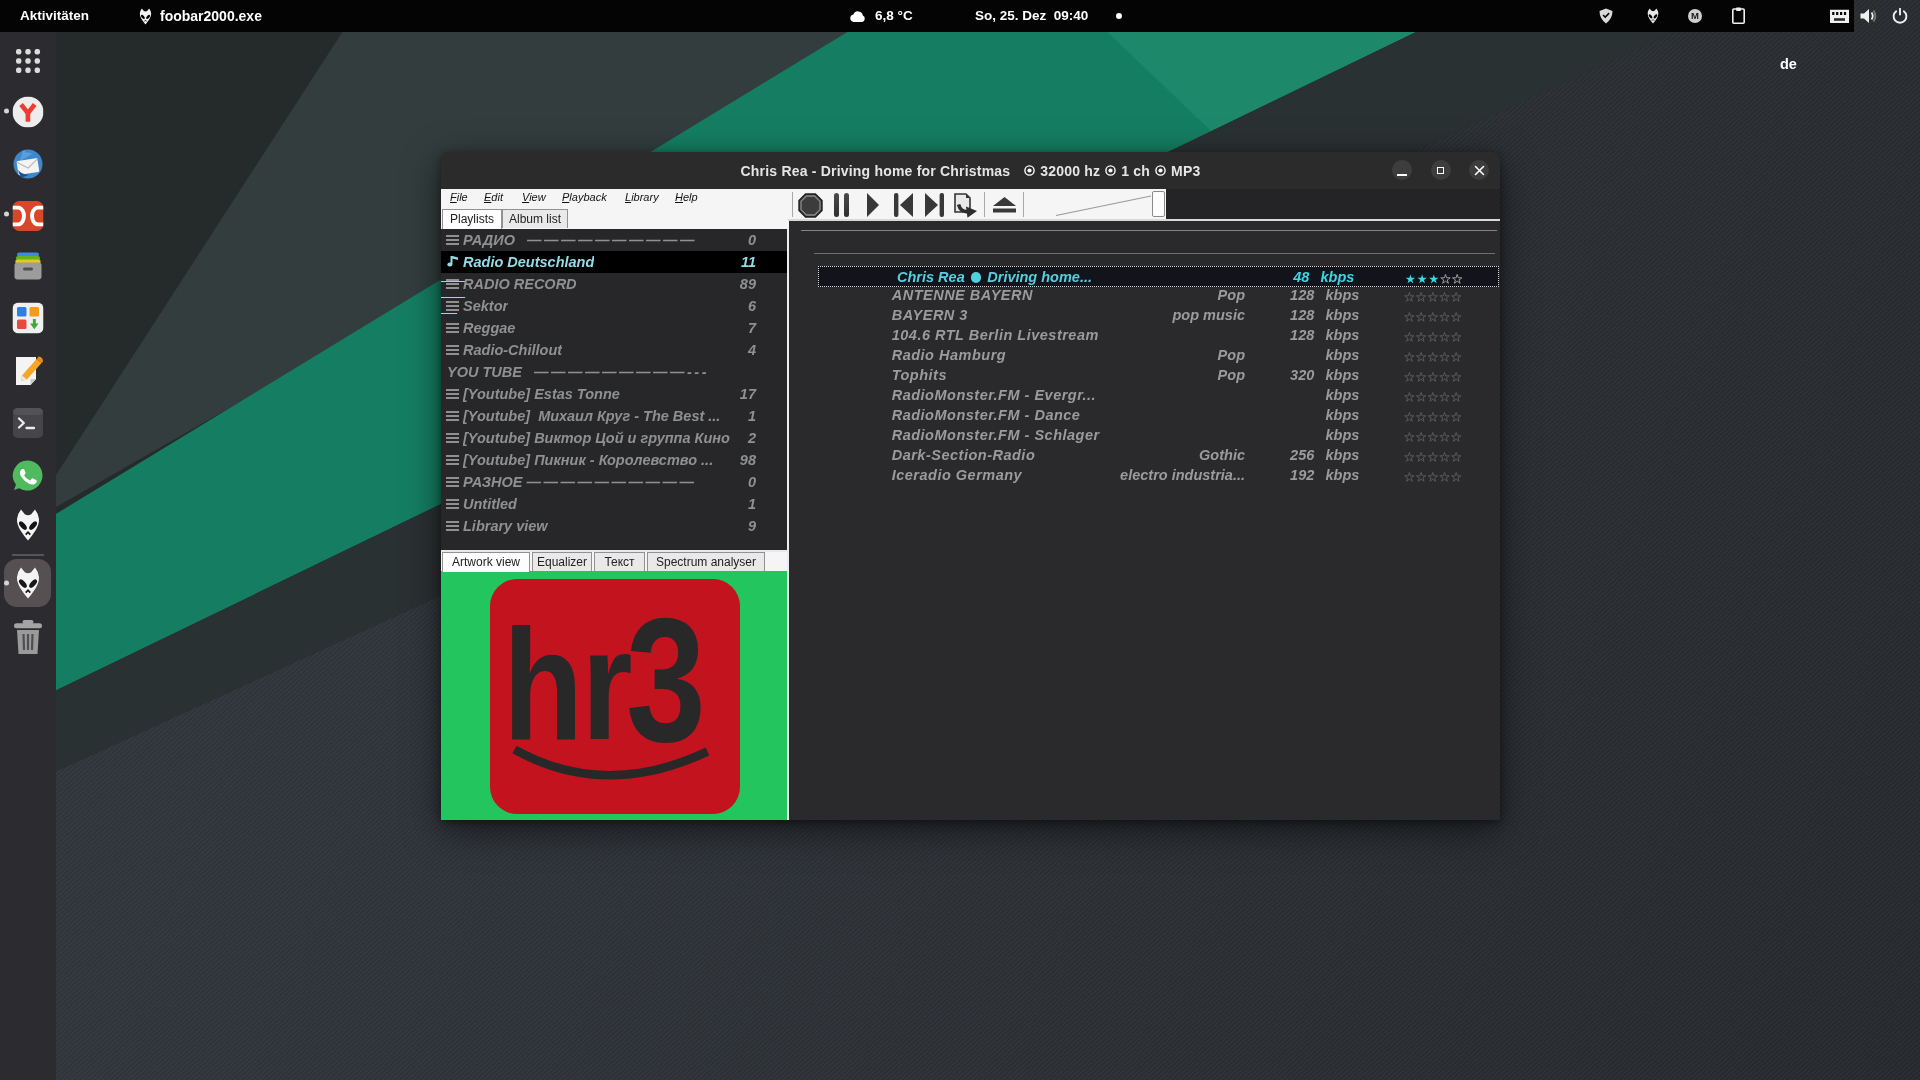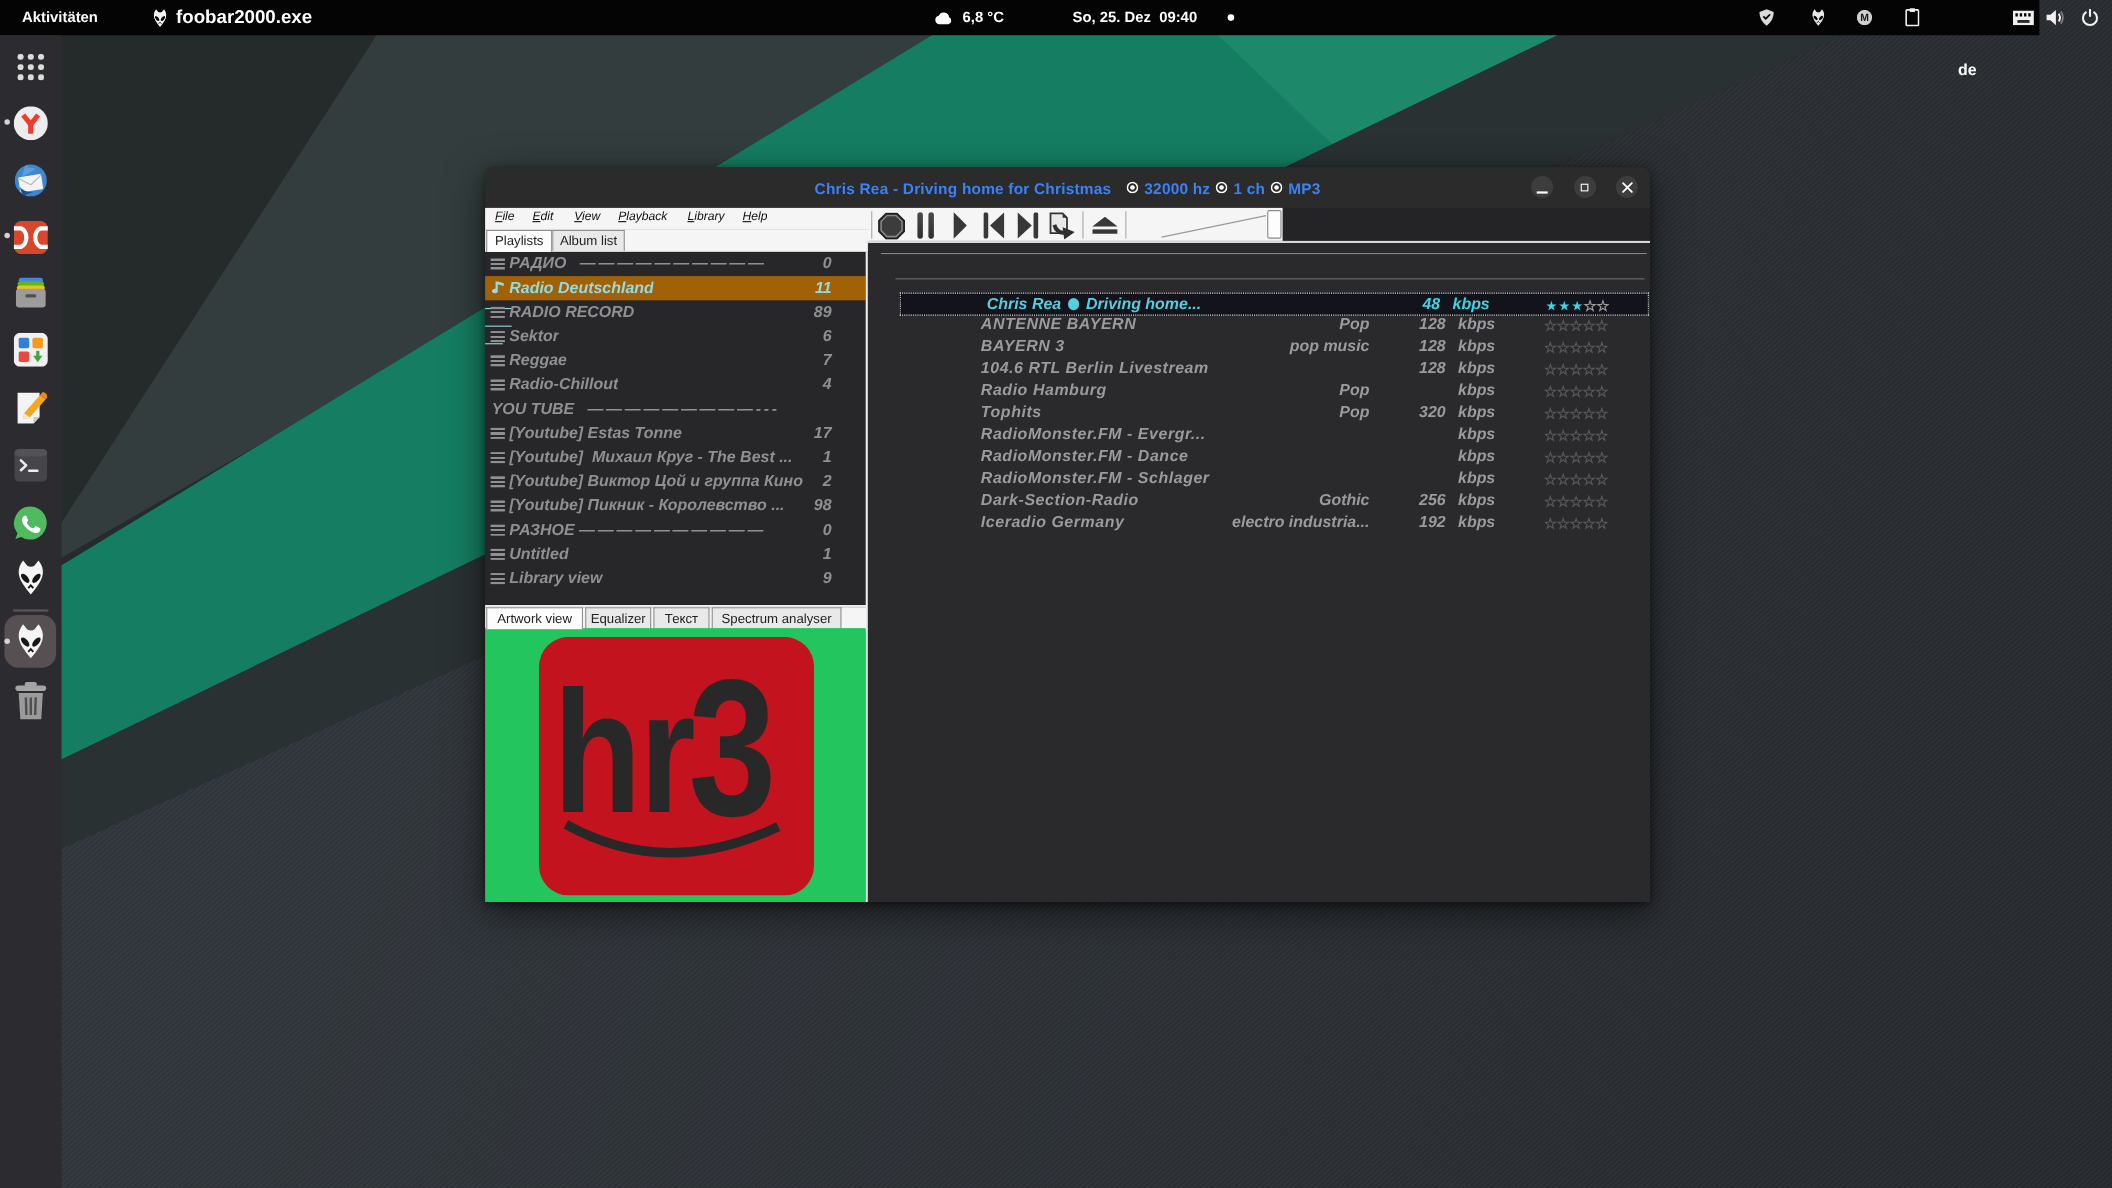--- a/index.html
+++ b/index.html
@@ -9,36 +9,36 @@
   
   #topbar { position:absolute; left:0; top:0; width:1854px; height:32px; background:#040404; color:#fff; }
   #topbar .t { position:absolute; top:0; height:32px; line-height:32px; font-size:14px; font-weight:bold; white-space:pre; }
   
   #dock { position:absolute; left:0; top:32px; width:56px; height:1048px; background:#2c2c30; }
   .dicon { position:absolute; left:28px; transform:translate(-50%,-50%); }
   .ddot { position:absolute; left:6px; width:5px; height:5px; border-radius:50%; background:#d5d5d5; transform:translateY(-50%); }
   
   #win { position:absolute; left:441px; top:152px; width:1059px; height:668px; background:#29292c; border-radius:8px 8px 0 0; box-shadow:0 10px 36px rgba(0,0,0,.55), 0 2px 8px rgba(0,0,0,.4); }
   #titlebar { position:absolute; left:0; top:0; width:100%; height:37px; background:#2b2b2b; border-radius:8px 8px 0 0; }
-  #titlec { position:absolute; left:0; top:0; width:100%; height:37px; display:flex; align-items:center; justify-content:center; gap:5px; color:#3b82f6; font-size:14px; font-weight:bold; letter-spacing:0.2px; }
+  #titlec { position:absolute; left:0; top:0; width:100%; height:37px; display:flex; align-items:center; justify-content:center; gap:5px; color:#e5e5e5; font-size:14px; font-weight:bold; letter-spacing:0.2px; }
   .wbtn { position:absolute; top:8px; width:20px; height:20px; border-radius:50%; background:#3d3d3d; }
   
   #menubar { position:absolute; left:0; top:37px; width:349px; height:20px; background:#f5f5f5; font-size:11px; color:#111; }
   #menubar span { position:absolute; top:2px;font-style:italic; }
   #tabs1 { position:absolute; left:0; top:57px; width:349px; height:20px; background:#f5f5f5; font-size:12px; color:#222; }
   .tab { position:absolute; top:0; height:19px; line-height:18px; text-align:center; background:#e9e9e9; border:1px solid #919191; border-bottom:none; }
   .tab.act { background:#fdfdfd; height:20px; z-index:2; }
   #toolbar { position:absolute; left:349px; top:37px; width:376px; height:30px; background:#f5f5f5; }
   
   #plist { position:absolute; left:0; top:77px; width:346px; height:320.5px; background:#27272a; }
   .prow { position:absolute; left:0; width:346px; height:22px; color:#8e9092; font-size:14.5px; font-weight:bold; font-style:italic; white-space:pre; }
   .prow .nm { position:absolute; left:22px; top:2.5px; max-width:283px; overflow:hidden; }
   .prow .noicon { position:absolute; left:6px; top:2.5px; }
   .prow .ct { position:absolute; right:31px; top:2.5px; }
-  .prow.sel { background:#a16207; color:#93dbe5;text-decoration:underline; }
+  .prow.sel { background:#000000; color:#93dbe5;text-decoration:underline; }
   .ham { position:absolute; left:5px; top:6px; width:13px; height:10px;
          background:linear-gradient(#8e9092 0 2px,transparent 2px 4px,#8e9092 4px 6px,transparent 6px 8px,#8e9092 8px 10px); }
   
   #hline1 { position:absolute; left:0; top:397.5px; width:347px; height:2px; background:#e9e9e9; }
   #tabs2 { position:absolute; left:0; top:399.5px; width:347px; height:20px; background:#f5f5f5; font-size:12px; color:#222; }
   #art { position:absolute; left:0; top:419px; width:346px; height:249px; background:#22c55e; }
   
   #divider { position:absolute; left:346px; top:77px; width:2px; height:591px; background:#ededed; }
   #toplinew { position:absolute; left:347px; top:67px; width:712px; height:2px; background:#d9d9d9; }
   #rpanel { position:absolute; left:348px; top:69px; width:711px; height:599px; background:#2a2a2d; }
@@ -79,21 +79,21 @@
 </svg>
 
 <div id="topbar">
   <div class="t" style="left:20px; font-size:13.5px;">Aktivitäten</div>
   <svg class="abs" style="left:139px; top:8px;" width="13" height="17" viewBox="0 0 24 33">
       <path fill="#f2f2f2" d="M5,1 L8.8,5.8 Q12,7.5 15.2,5.8 L19,1 Q22.6,5.5 23,10.5 Q23.3,15.5 19.8,21.5 Q16,27.5 12,32 Q8,27.5 4.2,21.5 Q0.7,15.5 1,10.5 Q1.4,5.5 5,1 Z"></path>
       <ellipse cx="6.9" cy="17.2" rx="5.1" ry="2.5" fill="#040404" transform="rotate(49 6.9 17.2)"></ellipse>
       <ellipse cx="17.1" cy="17.2" rx="5.1" ry="2.5" fill="#040404" transform="rotate(-49 17.1 17.2)"></ellipse>
       <path d="M9.7,26.2 L12,23.7 L14.3,26.2" stroke="#040404" stroke-width="1.7" fill="none"></path>
     </svg>
-  <div class="t" style="left:160px; font-size:17px;text-align:right;">foobar2000.exe</div>
+  <div class="t" style="left:160px; font-size:14px;text-align:right;">foobar2000.exe</div>
   <svg class="abs" style="left:849px; top:9px;" width="17" height="14" viewBox="0 0 20 16">
       <path fill="#fff" d="M5.5 15 A4.5 4.5 0 0 1 5.2 6.1 A5.8 5.8 0 0 1 16.3 7.5 A4 4 0 0 1 15.5 15 Z"></path>
     </svg>
   <div class="t" style="left:875px; font-size:13.5px;">6,8 °C</div>
   <div class="t" style="left:975px; font-size:13.5px;">So, 25. Dez  09:40</div>
   <div class="abs" style="left:1116px; top:13px; width:6px; height:6px; border-radius:50%; background:#fff;"></div>
   <svg class="abs" style="left:1598px; top:8px;" width="16" height="16" viewBox="0 0 16 16">
       <path fill="#d9d9d9" d="M8 0.5 L14.5 3 Q14.5 10.5 8 15.5 Q1.5 10.5 1.5 3 Z"></path>
       <path fill="#040404" d="M7.2 10.2 L4.5 7.5 L5.6 6.4 L7.2 8 L10.6 4.6 L11.7 5.7 Z"></path>
     </svg>

